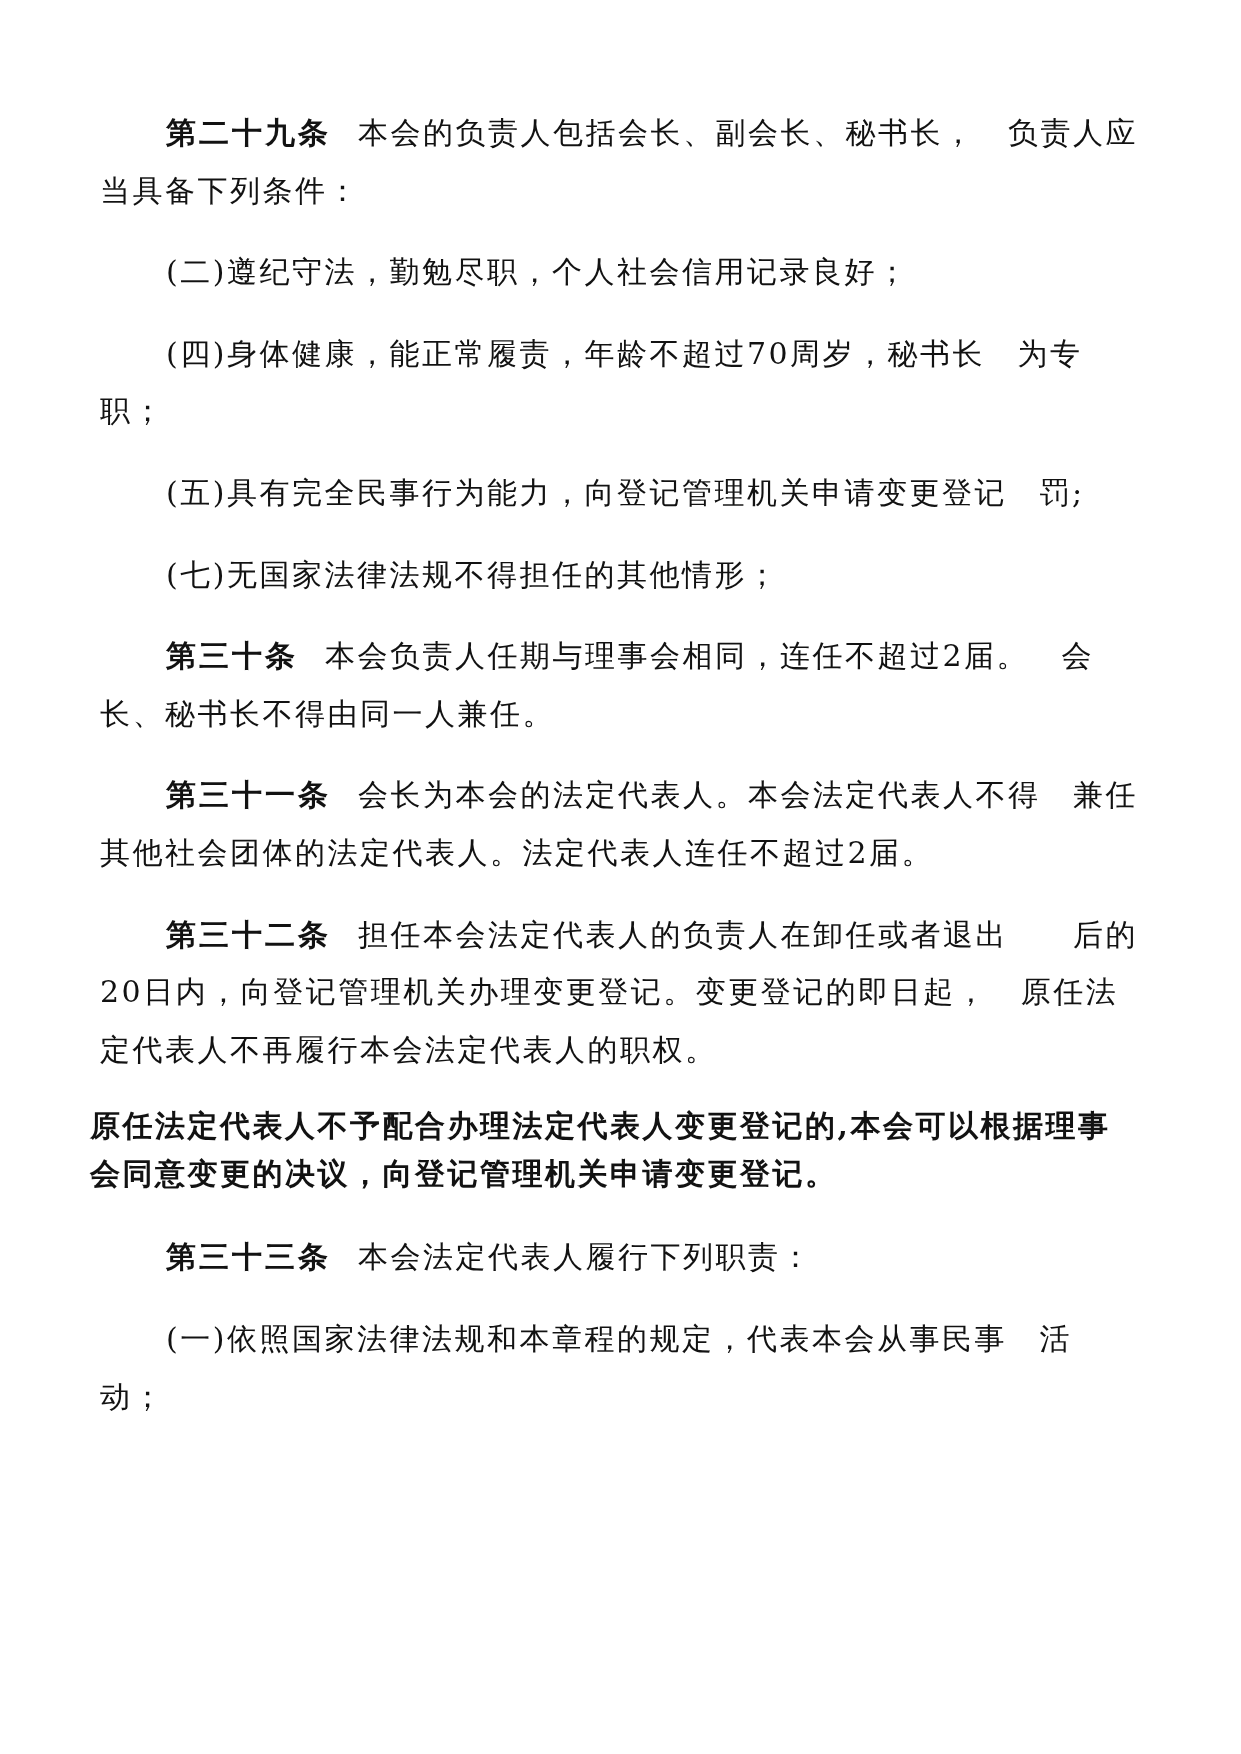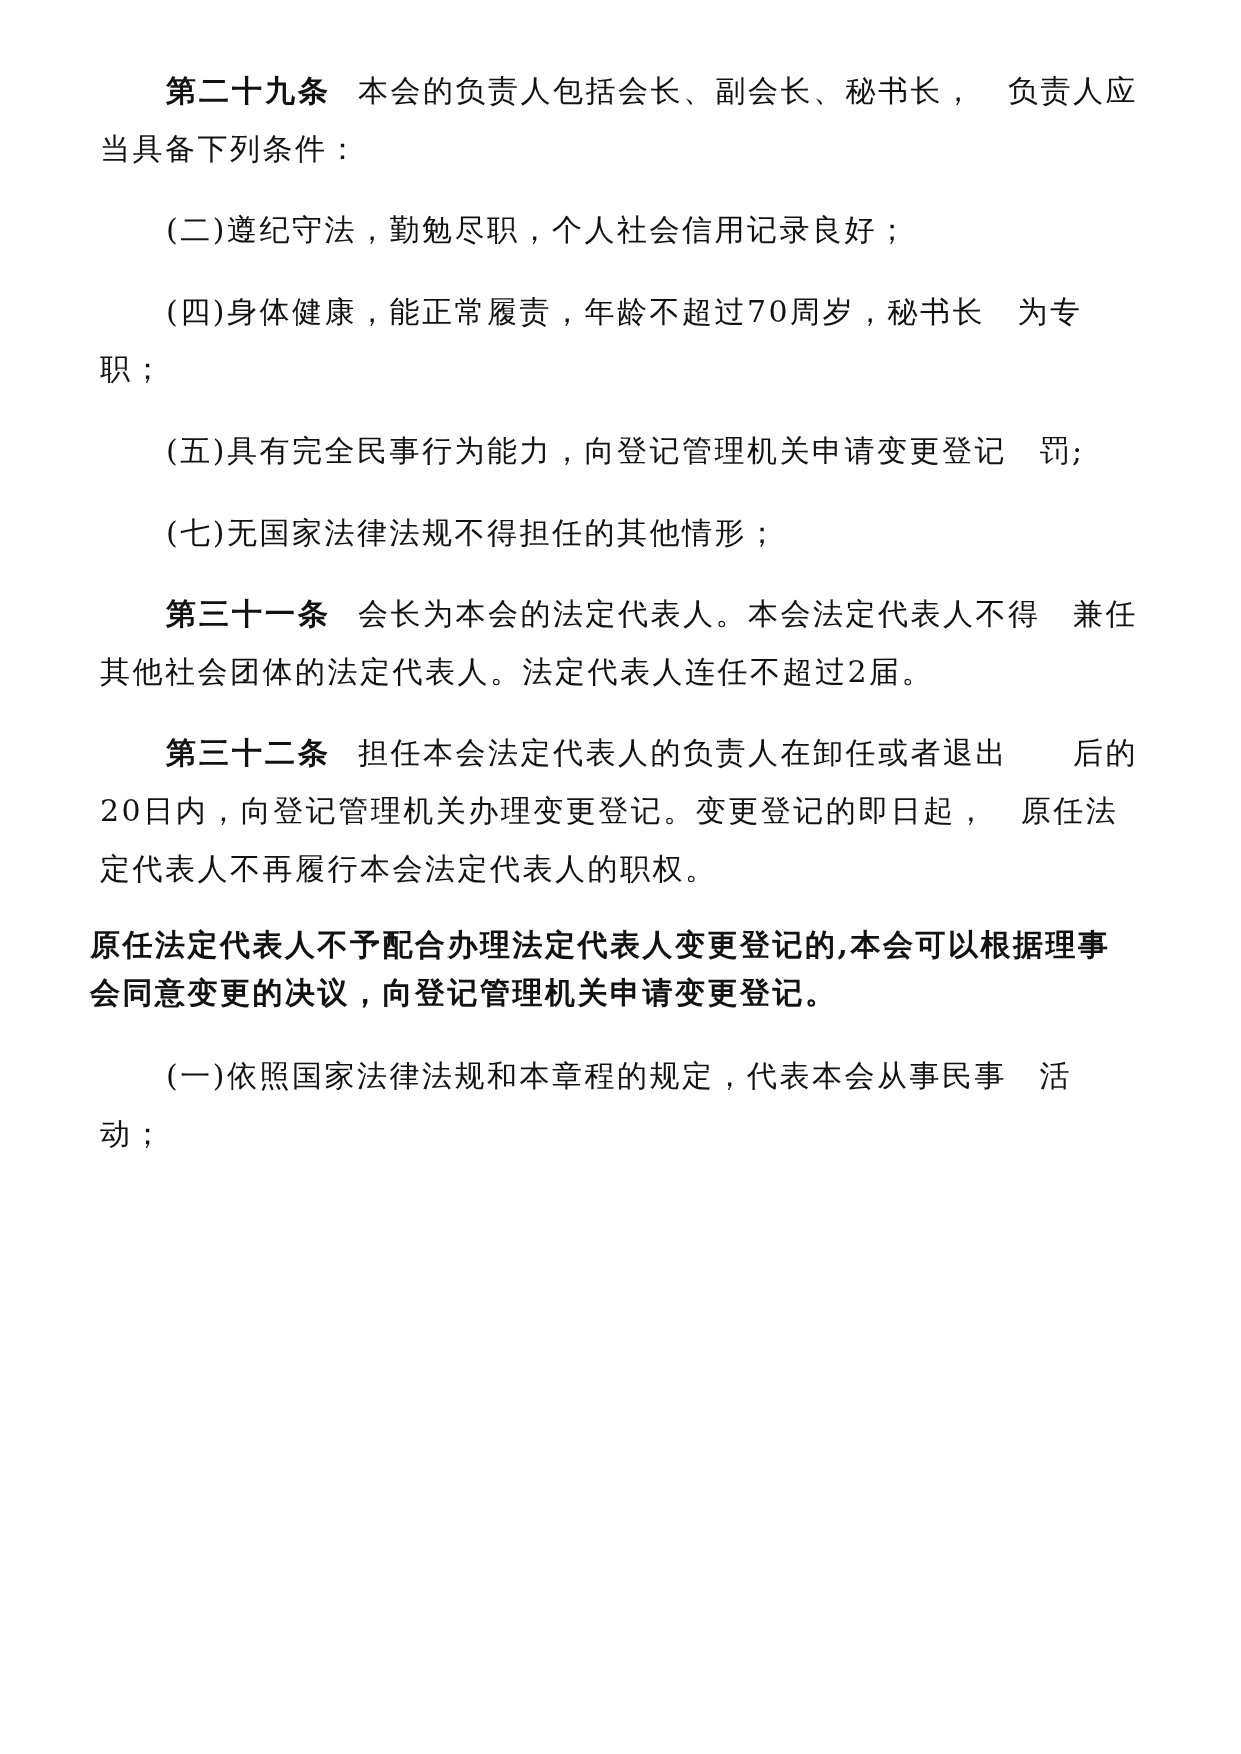--- a/index.html
+++ b/index.html
@@ -10,20 +10,21 @@
   .page {
     position: relative;
     box-sizing: border-box;
     width: 1241px;
     height: 1502px;
     background: #ffffff;
     color: #121212;
     padding: 62px 100px 0 100px;
     font-family: "DejaVu Serif", "Liberation Serif", serif;
     overflow: hidden;
+    margin-top: 42px;
   }
   p.para {
     font-size: 30px;
     line-height: 1.92;
     letter-spacing: 2.5px;
     margin: 0 0 24px 0;
     text-indent: 2.2em;
     white-space: pre-wrap;
     word-break: break-all;
   }
@@ -43,18 +44,20 @@
 </head>
 <body>
 
 <main class="page">
   <section id="doc-body">
       <p class="para"><b class="article-number">第二十九条</b><span>本会的负责人包括会长、副会长、秘书长，　负责人应当具备下列条件：</span></p>
       <p class="para"><span>(二)遵纪守法，勤勉尽职，个人社会信用记录良好；</span></p>
       <p class="para"><span>(四)身体健康，能正常履责，年龄不超过70周岁，秘书长　为专职；</span></p>
       <p class="para"><span>(五)具有完全民事行为能力，向登记管理机关申请变更登记　罚;</span></p>
       <p class="para"><span>(七)无国家法律法规不得担任的其他情形；</span></p>
+      <p class="para"><b class="article-number">第三十条</b><span>本会负责人任期与理事会相同，连任不超过2届。　会长、秘书长不得由同一人兼任。</span></p>
       <p class="para"><b class="article-number">第三十一条</b><span>会长为本会的法定代表人。本会法定代表人不得　兼任其他社会团体的法定代表人。法定代表人连任不超过2届。</span></p>
       <p class="para"><b class="article-number">第三十二条</b><span>担任本会法定代表人的负责人在卸任或者退出　　后的20日内，向登记管理机关办理变更登记。变更登记的即日起，　原任法定代表人不再履行本会法定代表人的职权。</span></p>
       <p class="para flush"><span>原任法定代表人不予配合办理法定代表人变更登记的,本会可以根据理事会同意变更的决议，向登记管理机关申请变更登记。</span></p>
+      <p class="para"><b class="article-number">第三十三条</b><span>本会法定代表人履行下列职责：</span></p>
       <p class="para"><span>(一)依照国家法律法规和本章程的规定，代表本会从事民事　活 动；</span></p>
     </section>
 </main>
 
 </body></html>

